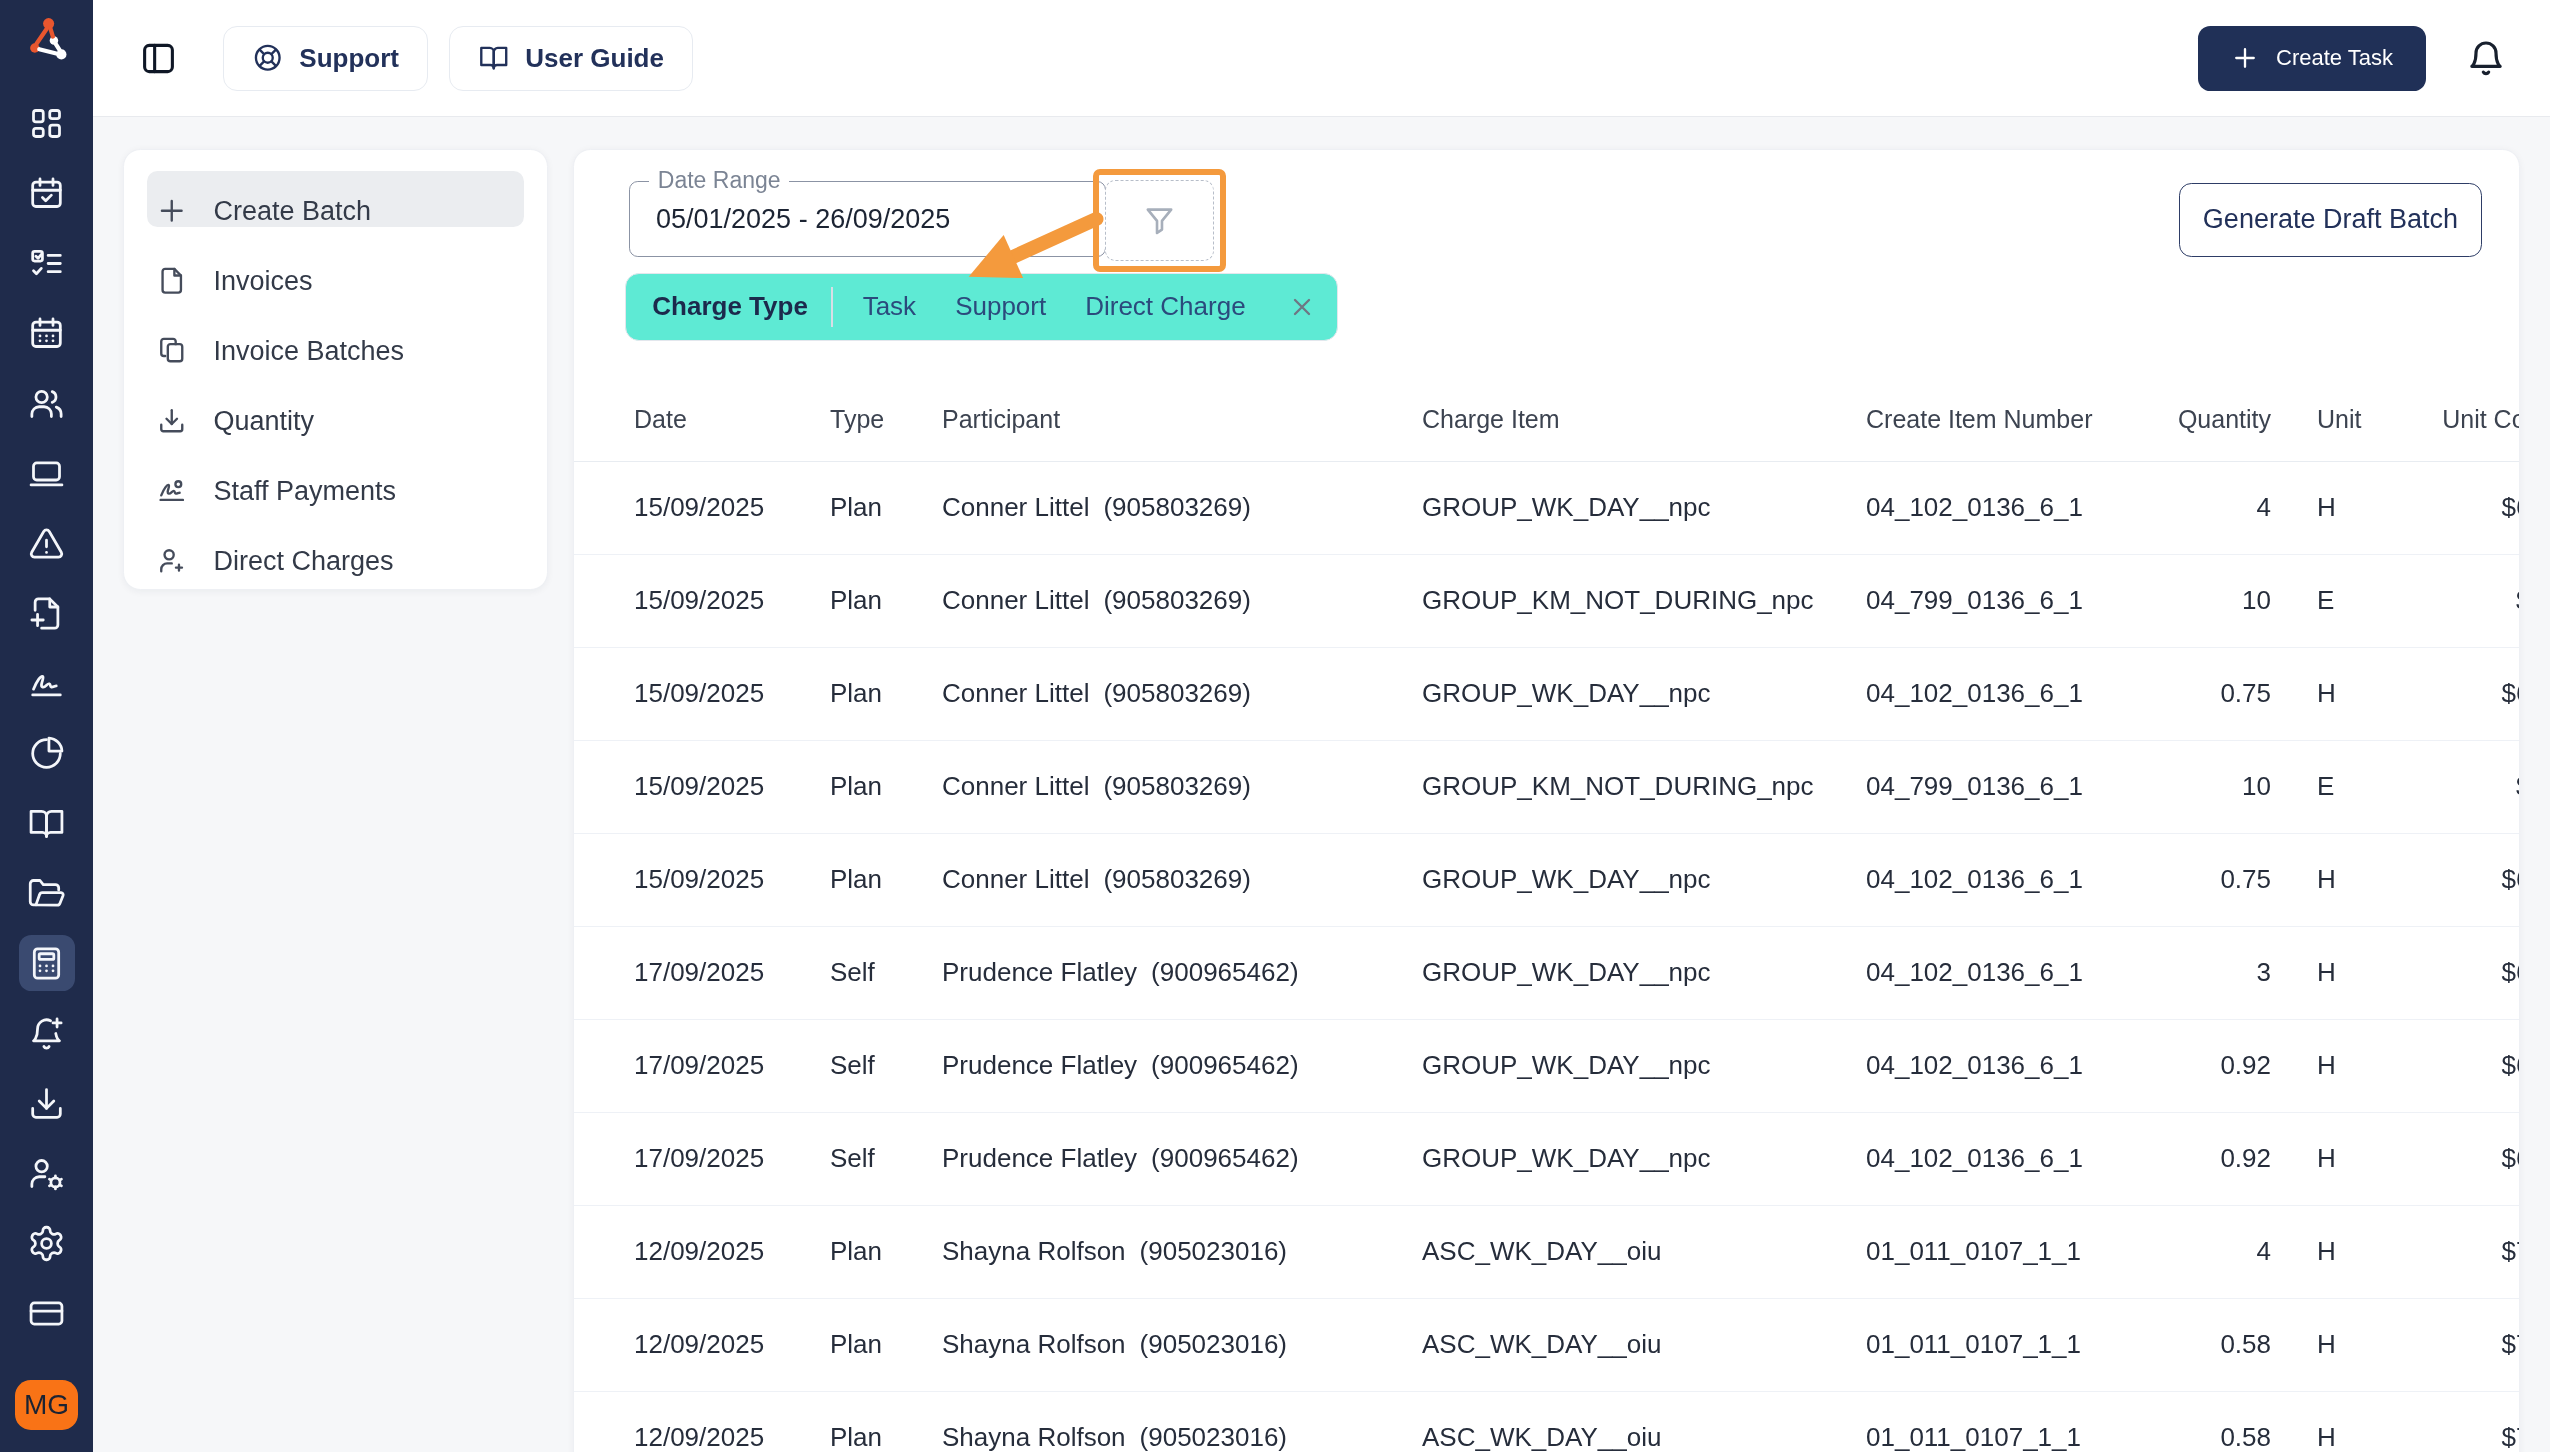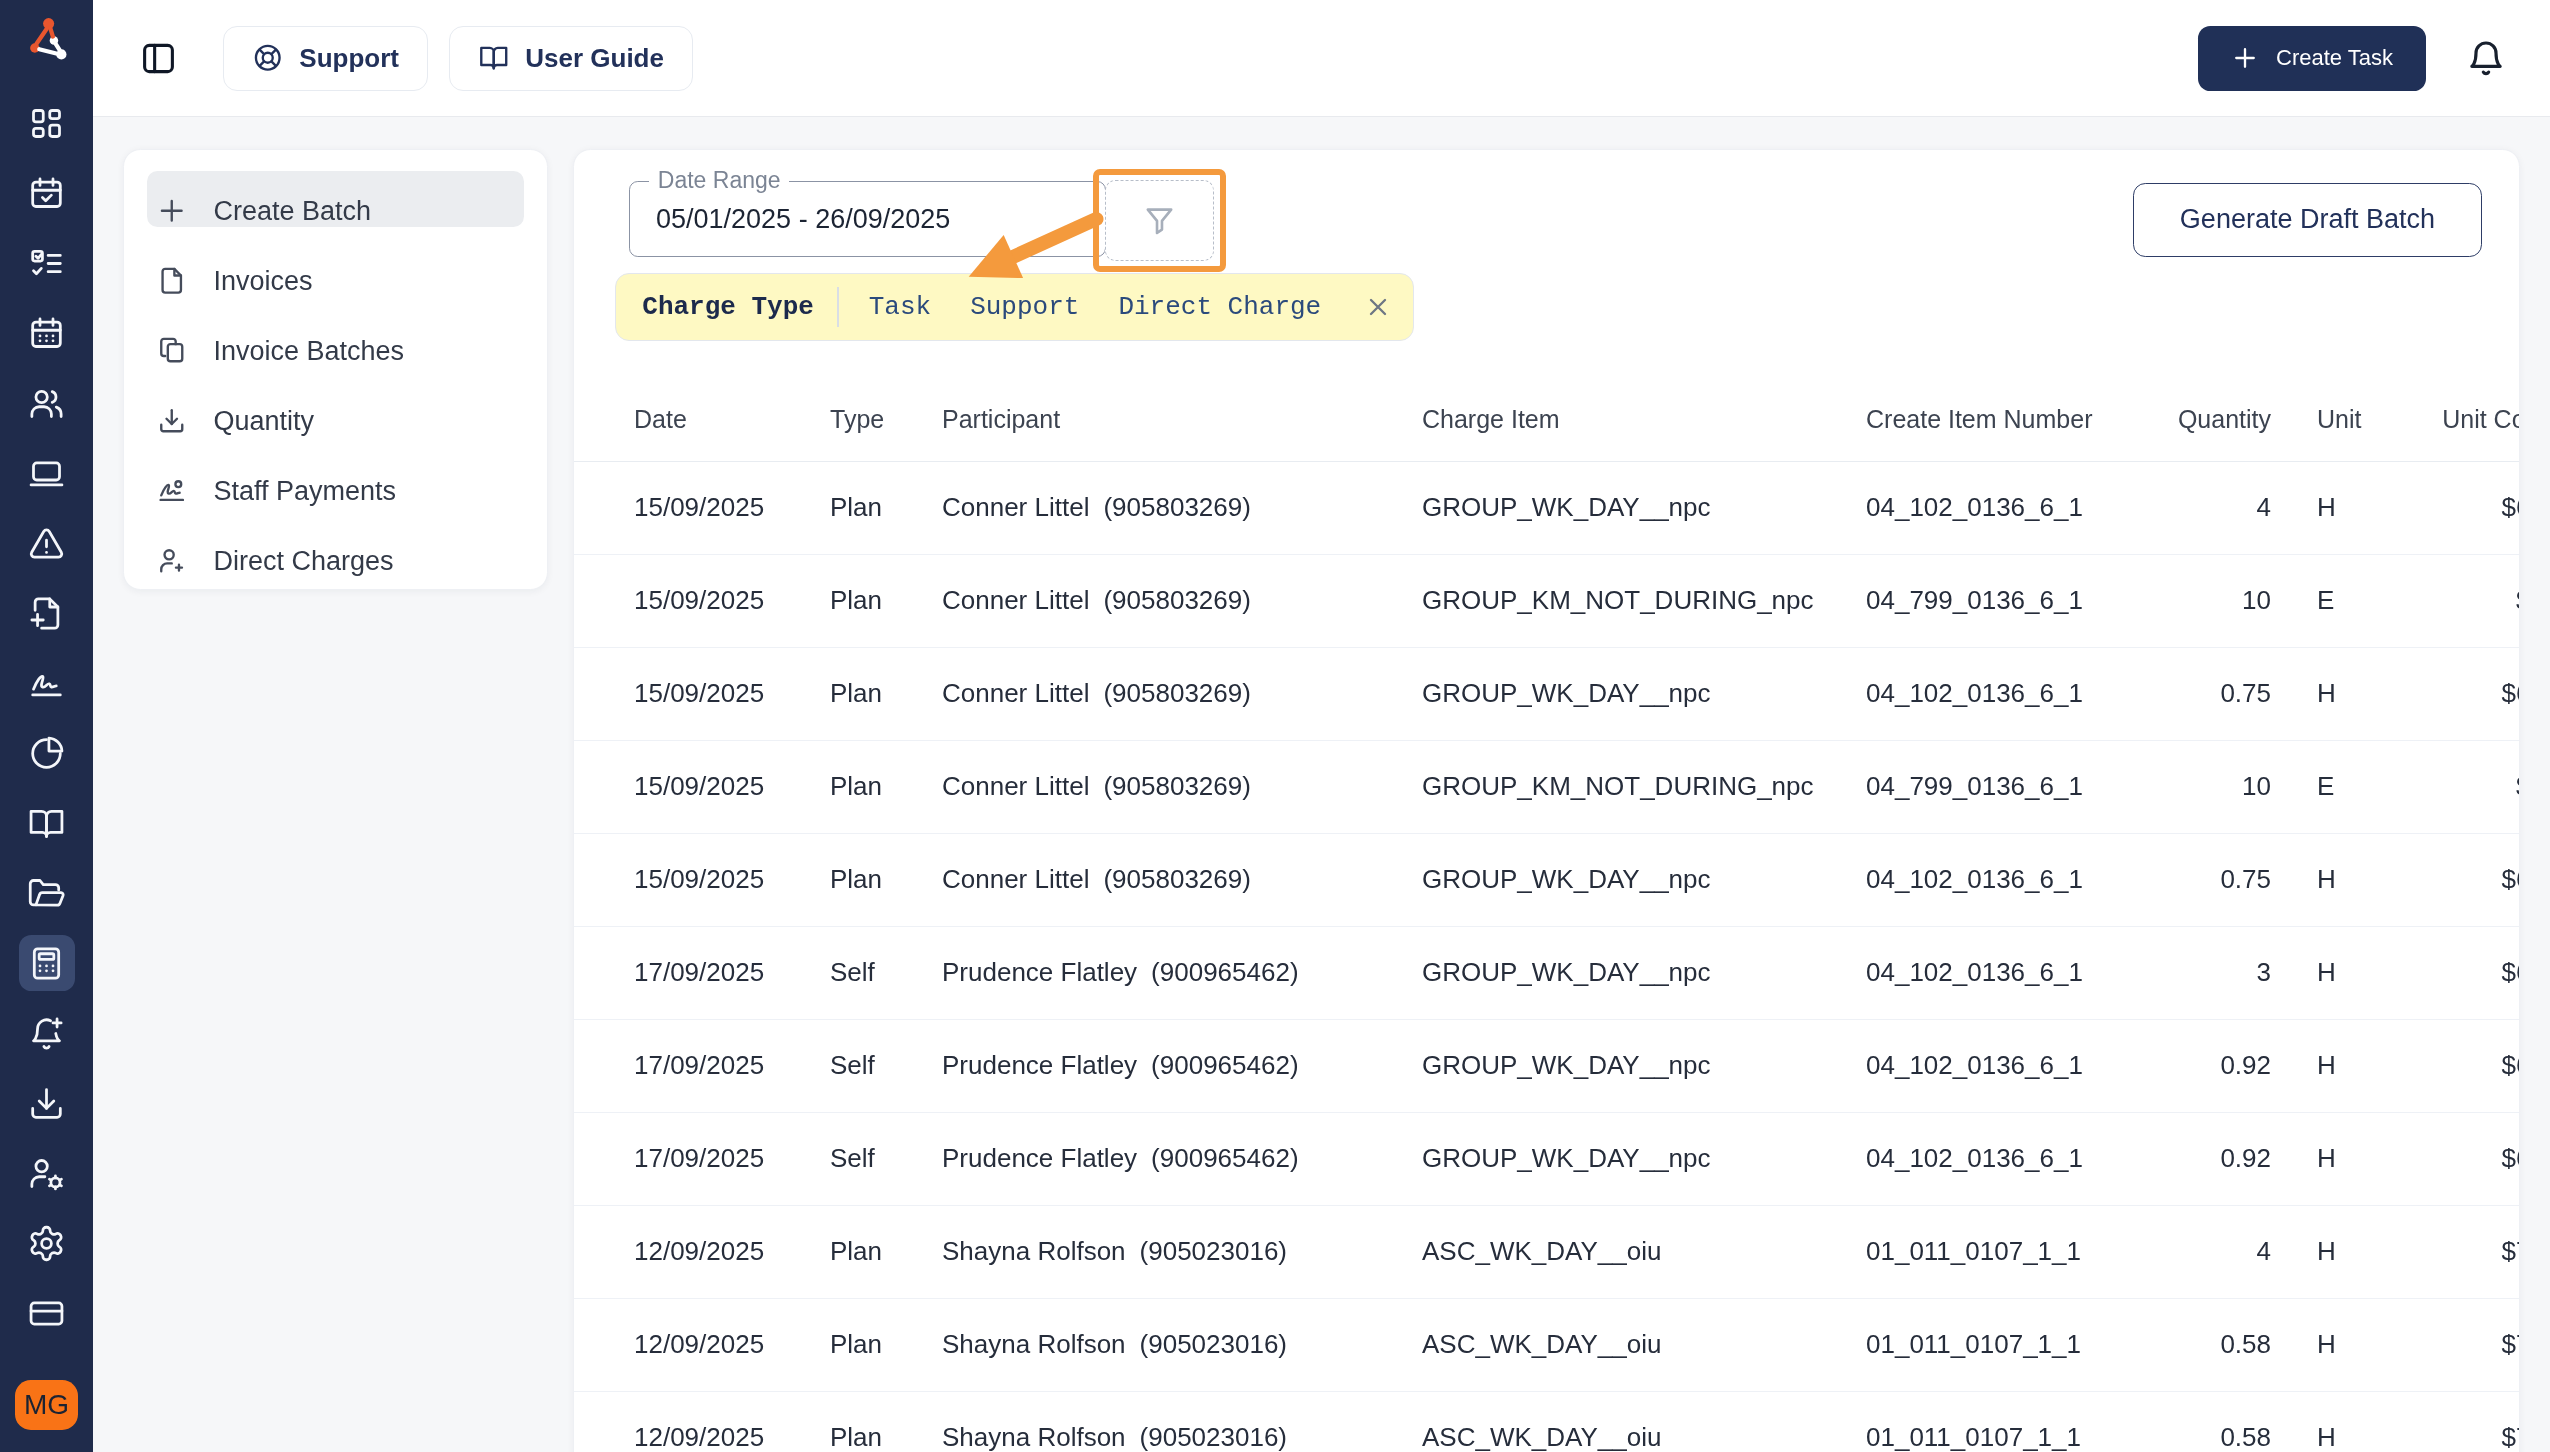--- a/index.html
+++ b/index.html
@@ -79,28 +79,28 @@
     position:absolute; left:519px; top:19px; width:133px; height:103px;
     border:6.1px solid #f49a3d; border-radius:7px;
     display:flex; align-items:center; justify-content:center;
   }
   .filter-btn {
     width:109px; height:81px; background:#fff; border:1.8px dashed #b7bec9; border-radius:10.5px;
     color:#a7afbb; cursor:pointer; display:flex; align-items:center; justify-content:center;
   }
   .filter-btn svg { width:35px; height:35px; }
   .generate-btn {
-    position:absolute; right:37px; top:33px; height:74px; padding:0 46px;
+    position:absolute; right:37px; top:33px; height:74px; padding:0 23px;
     background:#fff; border:1.8px solid #2e3d66; border-radius:12.3px; cursor:pointer;
     font-size:27px; font-weight:500; color:#22315a; font-family:inherit;
   }
   
   .chips-bar {
-    position:absolute; left:41px; top:123px; height:68px; display:inline-flex; align-items:center;
-    background:#fef9c3; border:1.8px solid #e3e7ed; border-radius:14px; padding:0 21px;font-family:Liberation Mono, monospace;
+    position:absolute; left:51px; top:123px; height:68px; display:inline-flex; align-items:center;
+    background:#5eead4; border:1.8px solid #e3e7ed; border-radius:14px; padding:0 21px;
   }
   .chip-group-label { font-size:26px; font-weight:700; color:#1c2a4c; padding:0 23px 0 5.3px; }
   .chip-divider { width:1.8px; height:40px; background:#d9dee5; margin-right:30px; }
   .chip { background:none; border:none; cursor:pointer; font-family:inherit; font-size:26px; color:#2b4a7c; margin-right:39px; }
   .chip-close { background:none; border:none; cursor:pointer; color:#6e7784; margin-left:3.5px; display:flex; }
   .chip-close svg { width:28px; height:28px; }
   
   .table { position:absolute; left:0; top:228px; width:1987px; }
   .grid-row {
     display:grid; align-items:center; padding-left:60px;

